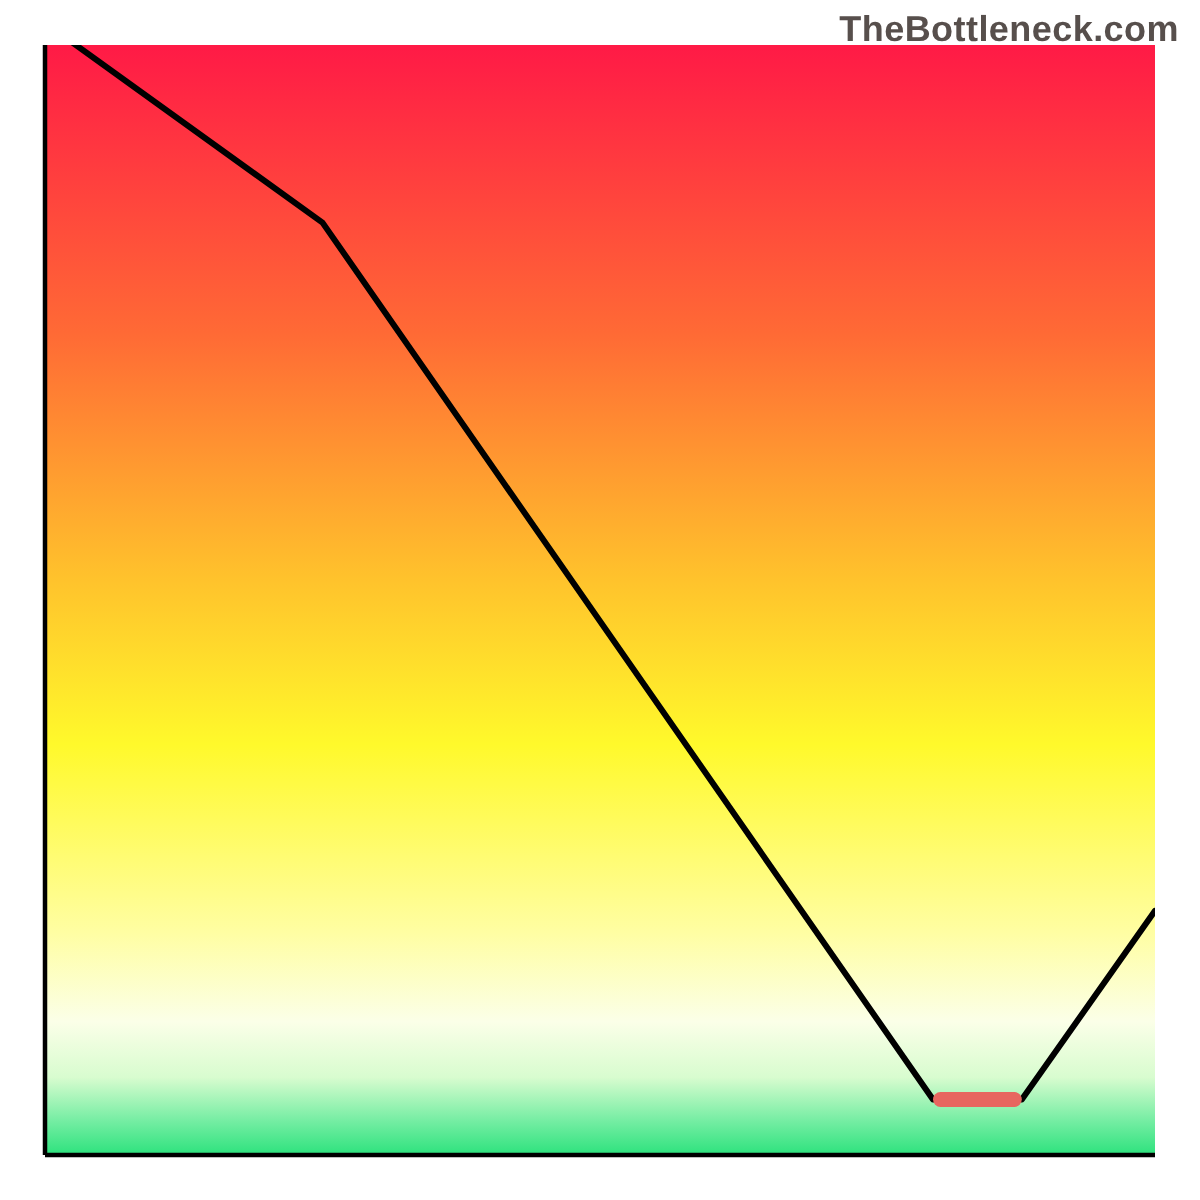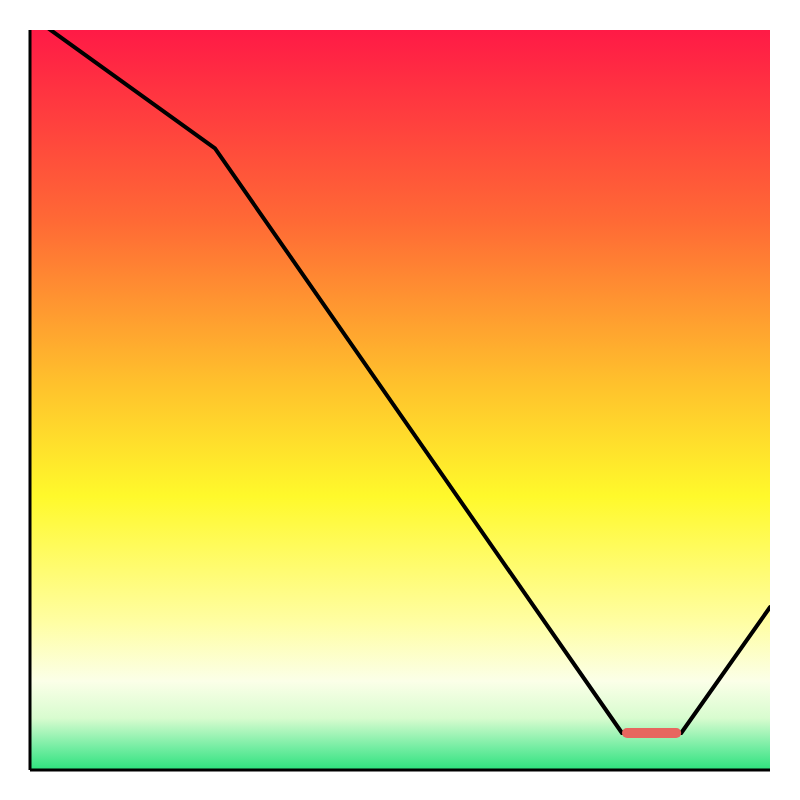--- a/index.html
+++ b/index.html
@@ -60,13 +60,14 @@
     <rect x="30" y="30" width="740" height="740" fill="url(#bg-grad)"></rect>
 
     <line x1="30" y1="30" x2="30" y2="770" stroke="#000" stroke-width="3"></line>
     <line x1="30" y1="770" x2="770" y2="770" stroke="#000" stroke-width="3"></line>
 
     <polyline id="curve" clip-path="url(#plot-clip)" fill="none" stroke="#000" stroke-width="4" stroke-linecap="round" stroke-linejoin="round" points="30,15.199999999999932 215,148.39999999999998 622,733 681.2,733 770,607.2"></polyline>
 
     <rect id="marker" x="622" y="728" width="59.200000000000045" height="10" rx="5" ry="5" fill="#e7665f"></rect>
   </svg>
 
+  <div class="watermark">TheBottleneck.com</div>
 </div>
 
 </body></html>

